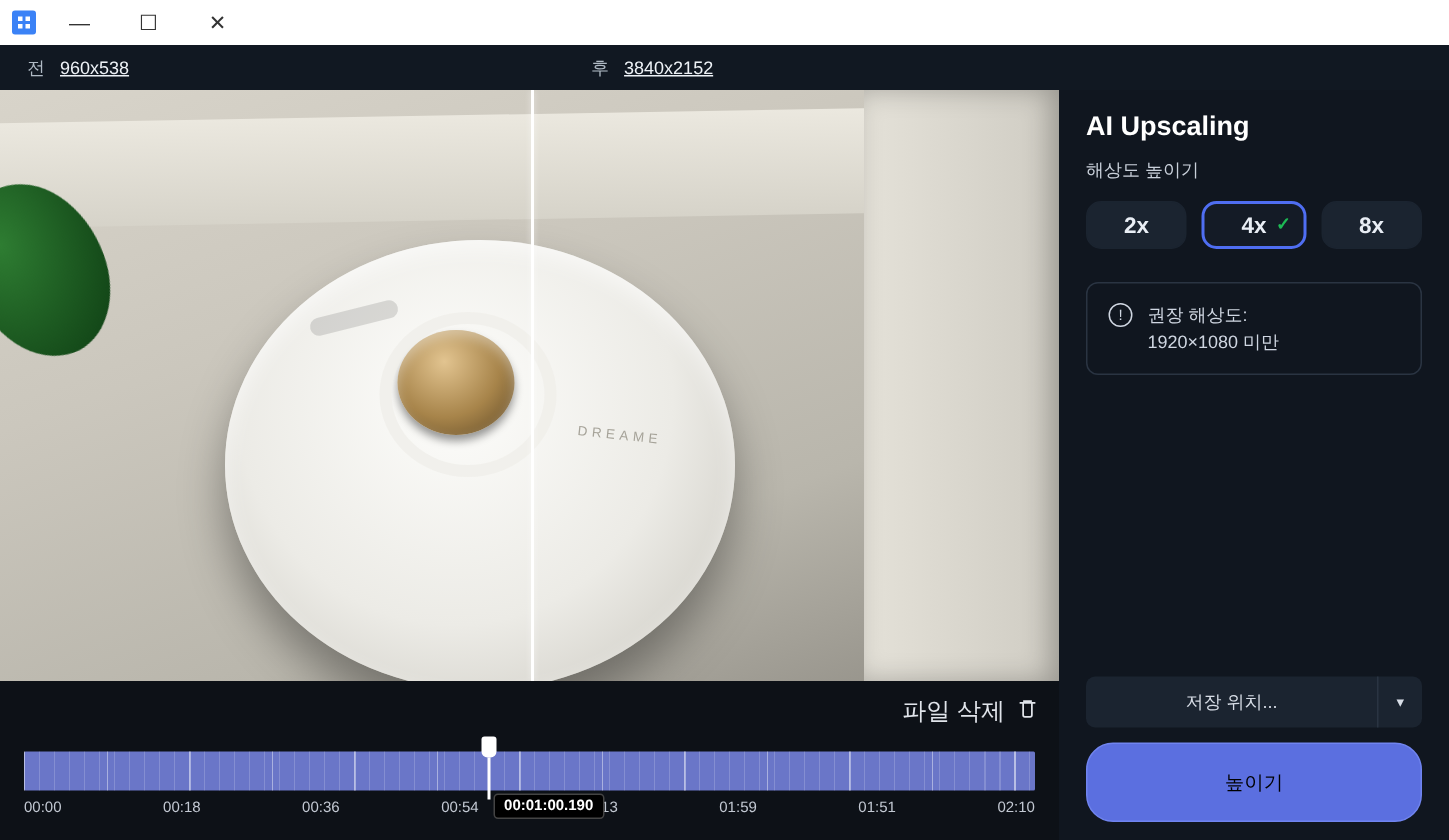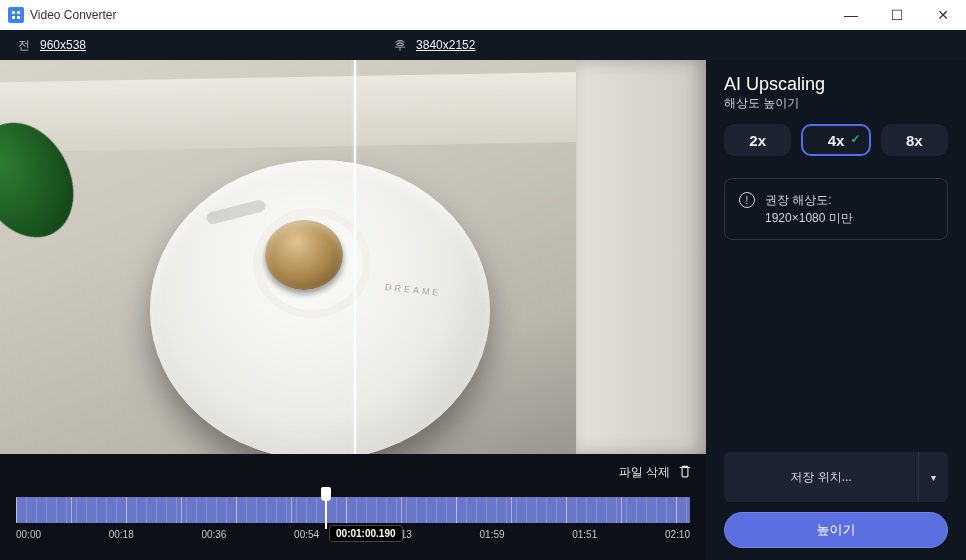--- a/index.html
+++ b/index.html
@@ -28,69 +28,68 @@
   .leaf { position:absolute; left:-20px; top:60px; width:90px; height:120px; background:radial-gradient(ellipse at 30% 30%, #2e7d32, #0d3b12); border-radius:50% 60% 50% 60%; transform:rotate(-20deg); filter:blur(.3px);}
   .vac { position:absolute; left:150px; top:100px; width:340px; height:300px; }
   .vac .disc { position:absolute; left:0; top:0; width:340px; height:300px; border-radius:50%; background:radial-gradient(ellipse at 45% 35%, #fdfdfb, #ecebe6 55%, #d6d4cd 80%, #b6b3aa); box-shadow:0 18px 30px rgba(0,0,0,.35), inset 0 6px 14px rgba(255,255,255,.6); }
   .vac .hub { position:absolute; left:115px; top:60px; width:78px; height:70px; border-radius:50%; background:radial-gradient(circle at 40% 30%, #e2c490, #a7844a 55%, #5b4523); box-shadow:0 4px 6px rgba(0,0,0,.4), inset 0 4px 8px rgba(255,255,255,.4); }
   .vac .hub::after { content:""; position:absolute; left:-12px; top:-12px; width:102px; height:94px; border-radius:50%; border:8px solid rgba(240,239,234,.85); }
   .vac .brand { position:absolute; right:48px; top:125px; font-size:9px; letter-spacing:3px; color:#a6a399; transform:rotate(6deg); }
   .vac .slot { position:absolute; left:56px; top:46px; width:60px; height:12px; border-radius:6px; background:rgba(0,0,0,.12); transform:rotate(-14deg); }
   .compare-line { position:absolute; left:354px; top:0; width:2px; height:100%; background:#fff; box-shadow:0 0 4px rgba(255,255,255,.6); cursor:ew-resize; }
   
   .below { padding: 10px 14px 4px 14px; }
-  .filedel { display:flex; justify-content:flex-end; align-items:center; font-size:12px; color:#e0e4ea; gap:8px; padding-bottom:6px; }
+  .filedel { display:flex; justify-content:flex-end; align-items:center; font-size:16px; color:#e0e4ea; gap:8px; padding-bottom:6px; }
   .trash-icon svg { width:14px; height:14px; stroke:#e0e4ea; }
   
   .timeline-wrap { position:relative; padding: 4px 2px; }
   .track { position:relative; height:26px; background:#6a76c8; border-radius:1px; margin-top:6px; }
   .ruler-ticks { position:absolute; left:0; right:0; top:0; height:100%; background:
     repeating-linear-gradient(90deg, rgba(255,255,255,.5) 0 1px, transparent 1px 10px);
     opacity:.35; }
   .ruler-ticks.major { background:
     repeating-linear-gradient(90deg, rgba(255,255,255,.85) 0 1px, transparent 1px 55px);
     opacity:.5; }
   .playhead { position:absolute; top:-10px; width:10px; height:40px; left:calc(46% - 5px); cursor:pointer; }
   .playhead .knob { width:10px; height:14px; background:#fff; border-radius:2px 2px 4px 4px; }
   .playhead .stem { width:2px; height:28px; background:#fff; margin:0 auto; }
   
   .time-labels { display:flex; justify-content:space-between; font-size:10px; color:#c3c9d3; margin-top:6px; font-variant-numeric:tabular-nums; position:relative; }
   .time-labels span { white-space:nowrap; }
   .cur-time { position:absolute; left:calc(46% - 44px); top:-4px; background:#000; border:1px solid #444; padding:2px 6px; border-radius:3px; font-size:10px; color:#fff; font-weight:600;margin-left:47px; }
   
   
-  .panel-title { font-size:18px; font-weight:400; color:#fff; }
+  .panel-title { font-size:18px; font-weight:700; color:#fff; margin-bottom:10px; }
   .panel-sub { font-size:12px; color:#c9d0da; margin-bottom:12px; }
   .scale-opts { display:flex; gap:10px; margin-bottom:22px; }
   .scale-btn { flex:1; height:32px; border-radius:10px; background:#1b2430; display:flex; align-items:center; justify-content:center; font-size:15px; font-weight:600; color:#e9eef5; border:1px solid #1b2430; position:relative; cursor:pointer; }
   .scale-btn.selected { border:2px solid #4f6ef2; background:#141b26; }
   .scale-btn .check { position:absolute; top:6px; right:8px; color:#1db954; font-size:12px; font-weight:bold; }
   
   .rec-box { border:1px solid #2a3442; border-radius:8px; padding:12px 14px; font-size:12px; color:#cfd6e1; display:flex; gap:10px; align-items:flex-start; line-height:1.5; }
   .rec-box .info-icon { width:16px; height:16px; border:1.5px solid #cfd6e1; border-radius:50%; display:flex; align-items:center; justify-content:center; font-size:10px; flex-shrink:0; margin-top:1px; }
   
   .right-spacer { flex:1; }
-  .save-row { display:flex; align-items:center; background:#1b2430; border-radius:6px; height:50px; margin-bottom:10px; }
+  .save-row { display:flex; align-items:center; background:#1b2430; border-radius:6px; height:34px; margin-bottom:10px; }
   .save-label { flex:1; text-align:center; font-size:12px; color:#d7dde6; }
   .save-caret { width:30px; text-align:center; border-left:1px solid #2a3442; color:#d7dde6; font-size:10px; height:100%; display:flex; align-items:center; justify-content:center; }
-  .action-btn { height:36px; border-radius:18px; background:#5b6fe0; display:flex; align-items:center; justify-content:center; font-size:13px; color:#ffffff; cursor:pointer; border:1px solid #7084ef; }
+  .action-btn { height:53px; border-radius:18px; background:#5b6fe0; display:flex; align-items:center; justify-content:center; font-size:13px; color:#000000; cursor:pointer; border:1px solid #7084ef; }
 </style>
 </head>
 <body>
 
 <div class="titlebar">
   <div class="titlebar-icon">
     <svg viewBox="0 0 10 10">
         <rect x="1" y="1" width="3" height="3" fill="#fff"></rect>
         <rect x="6" y="1" width="3" height="3" fill="#fff"></rect>
         <rect x="1" y="6" width="3" height="3" fill="#fff"></rect>
         <rect x="6" y="6" width="3" height="3" fill="#fff"></rect>
       </svg>
   </div>
-  <div class="titlebar-title">Video Converter</div>
   <div class="win-btns">
     <div class="win-btn">—</div>
     <div class="win-btn">☐</div>
     <div class="win-btn">✕</div>
   </div>
 </div>
 
 <div class="topinfo">
   <span class="lbl">전</span>
   <span class="val">960x538</span>

